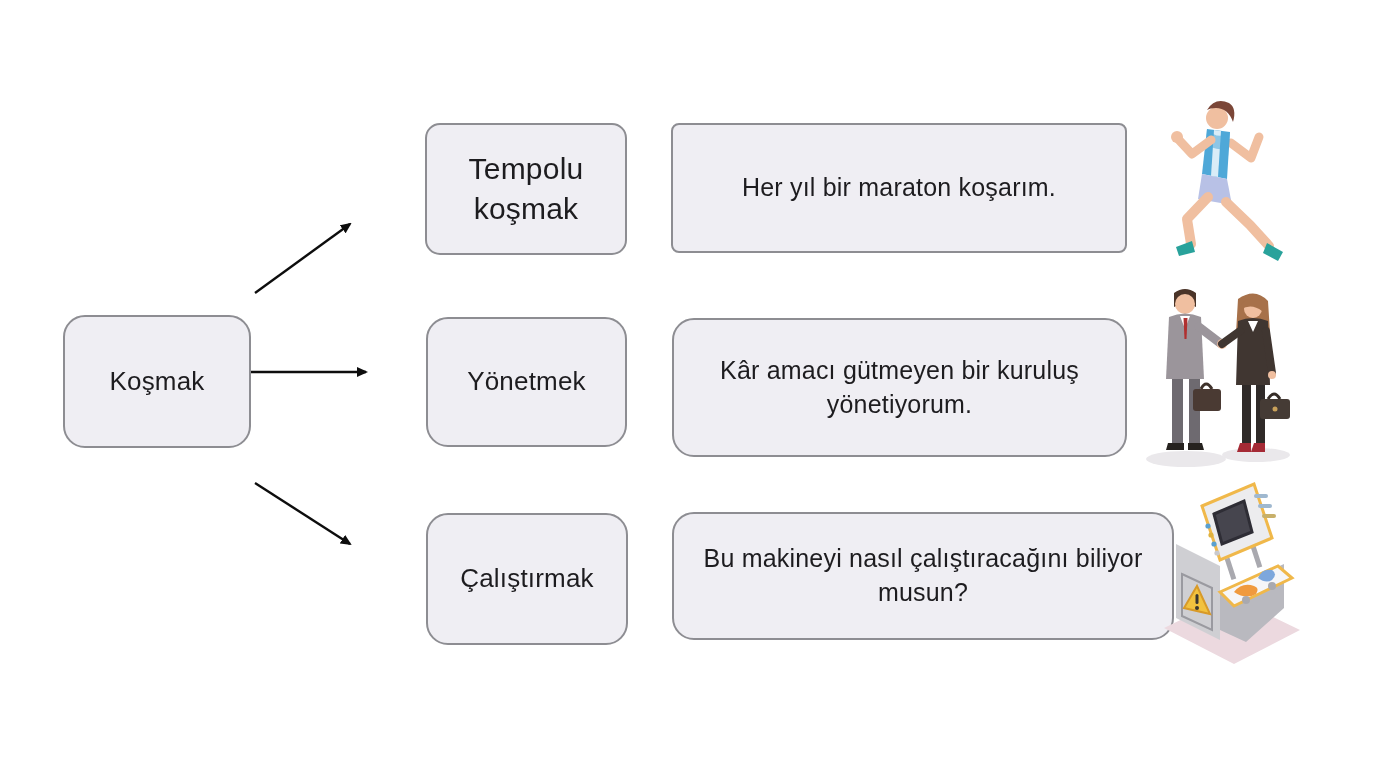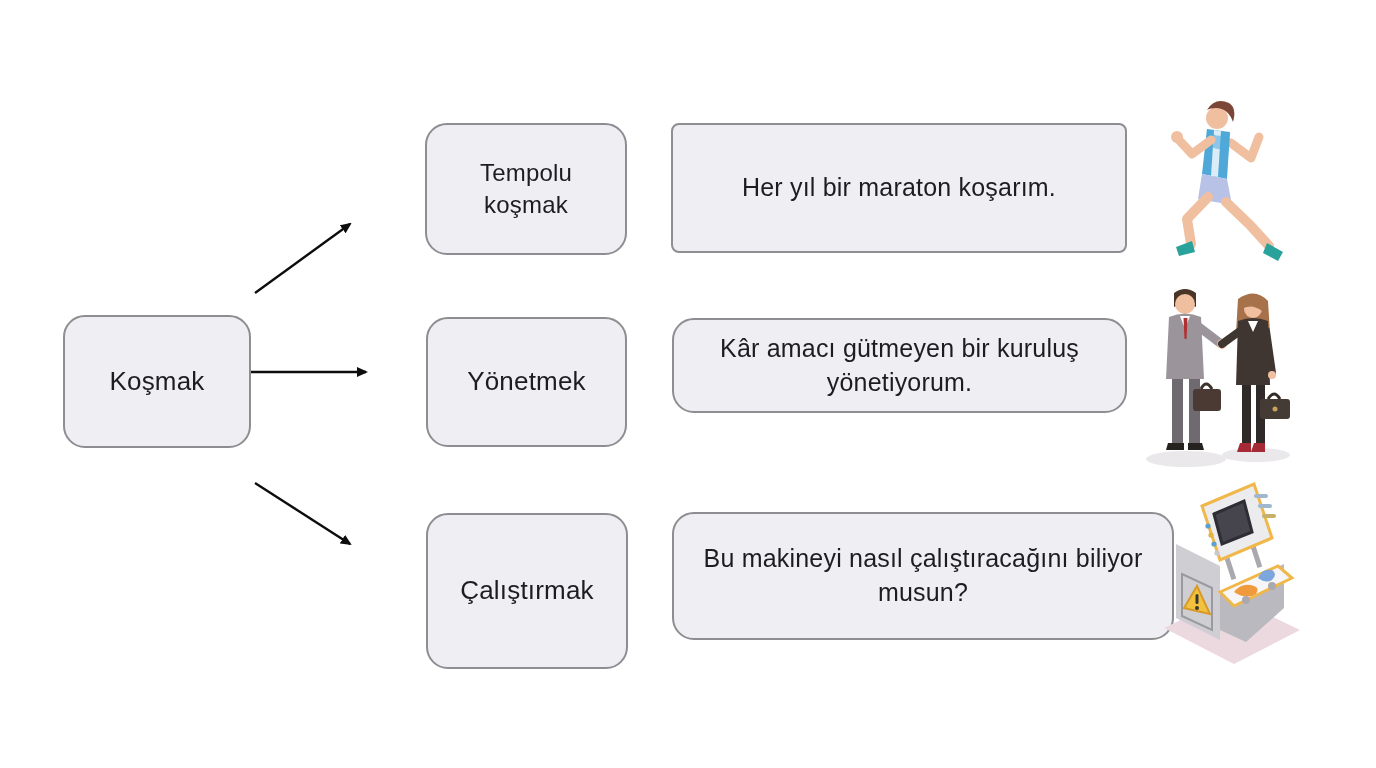--- a/index.html
+++ b/index.html
@@ -16,25 +16,25 @@
     border-radius:22px;
     display:flex;align-items:center;justify-content:center;
     text-align:center;
     color:#1d1c1f;
     font-weight:500;
     line-height:1.35;
     letter-spacing:.2px;
     box-sizing:border-box;
   }
   .box-root   {left:63px;  top:315px; width:188px; height:133px; font-size:26px;}
-  .box-m1     {left:425px; top:123px; width:202px; height:132px; font-size:24px; padding:0 30px;}
+  .box-m1     {left:425px; top:123px; width:202px; height:132px; font-size:30px; padding:0 30px;border-radius:15px;}
   .box-m2     {left:426px; top:317px; width:201px; height:130px; font-size:26px; padding:0 20px;}
-  .box-m3     {left:426px; top:513px; width:202px; height:156px; font-size:26px; padding:0 14px;}
+  .box-m3     {left:426px; top:513px; width:202px; height:132px; font-size:26px; padding:0 14px;}
   .box-s1     {left:671px; top:123px; width:456px; height:130px; font-size:25px; padding:0 14px;border-radius:8px;}
-  .box-s2     {left:672px; top:318px; width:455px; height:95px; font-size:25px; padding:0 8px;}
+  .box-s2     {left:672px; top:318px; width:455px; height:139px; font-size:25px; padding:0 8px;}
   .box-s3     {left:672px; top:512px; width:502px; height:128px; font-size:25px; padding:10px 14px;align-items:center;}
   .arrows{position:absolute;inset:0;pointer-events:none;}
   .illus{position:absolute;}
   .illus-runner  {left:1155px; top:95px;  width:140px; height:180px;}
   .illus-business{left:1138px; top:283px; width:162px; height:192px;}
   .illus-machine {left:1150px; top:480px; width:156px; height:188px;}
 </style>
 </head>
 <body>
 

